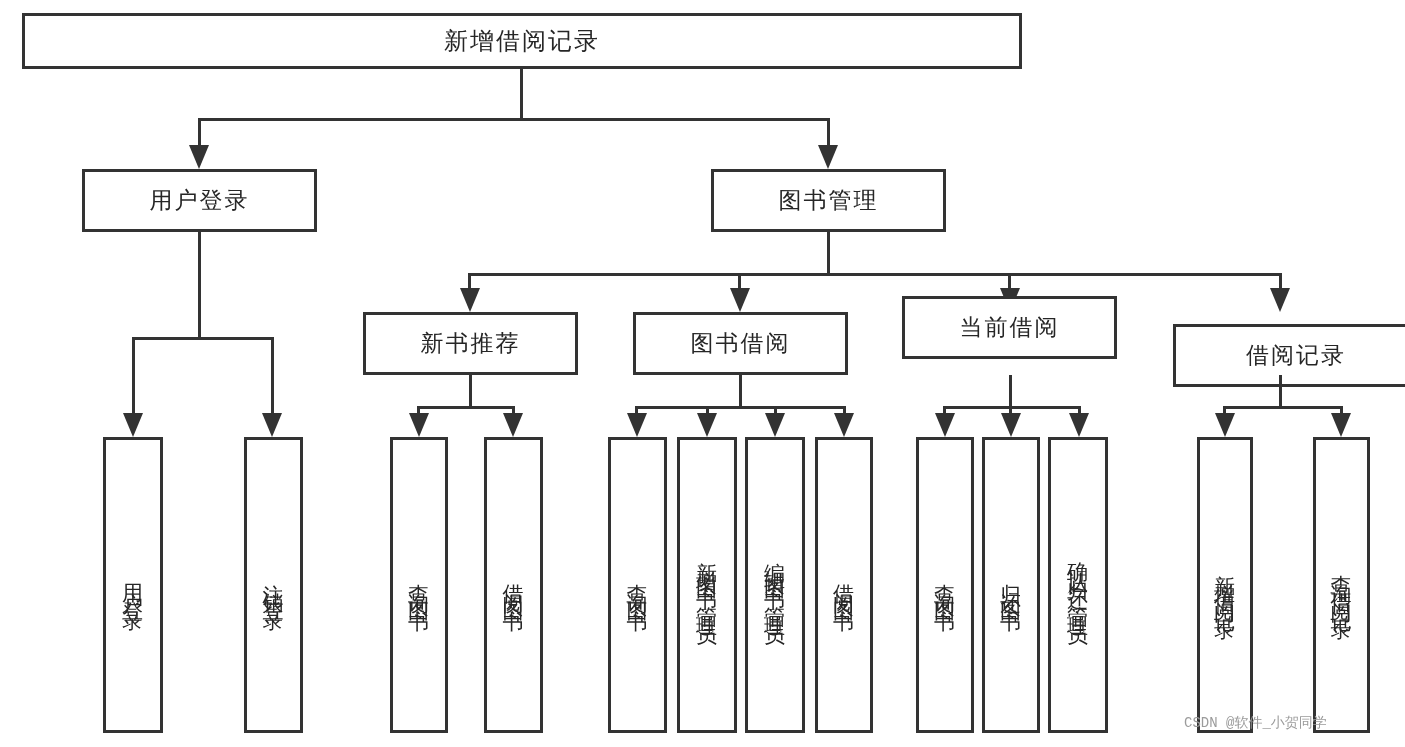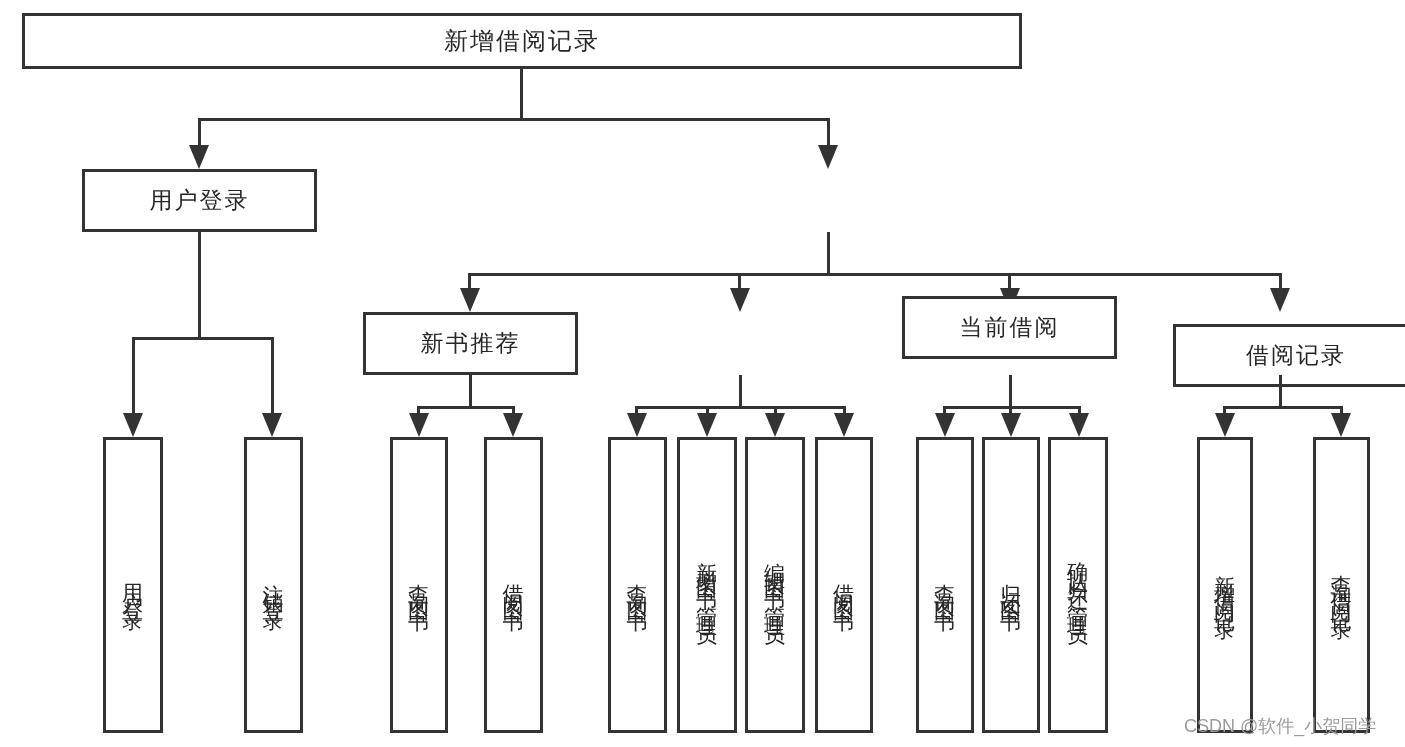--- a/index.html
+++ b/index.html
@@ -49,61 +49,64 @@
   .arrow{
     position:absolute;width:0;height:0;
     border-left:10px solid transparent;
     border-right:10px solid transparent;
     border-top:24px solid var(--line);
     transform:translateX(-50%);
   }
   .watermark{
     position:absolute;
     left:1184px;top:714px;
-    font-size:18px;
+    font-size:14px;
     color:var(--watermark);
     z-index:10;
     white-space:nowrap;
+    font-family:Liberation Mono, monospace;
   }
 </style>
 </head>
 <body>
 
 <div class="canvas">
 
   <div class="node title" style="left:22px;top:13px;width:1000px;height:56px;">新增借阅记录</div>
 
   <div class="vline" style="left:520px;top:69px;height:49px;"></div>
   <div class="hline" style="left:198px;top:118px;width:632px;"></div>
   <div class="vline" style="left:198px;top:118px;height:29px;"></div>
   <div class="arrow" style="left:199px;top:145px;"></div>
   <div class="vline" style="left:827px;top:118px;height:29px;"></div>
   <div class="arrow" style="left:828px;top:145px;"></div>
 
   <div class="node" style="left:82px;top:169px;width:235px;height:63px;">用户登录</div>
+  <div class="node" style="left:711px;top:169px;width:235px;height:63px;">图书管理</div>
 
   <div class="vline" style="left:198px;top:232px;height:105px;"></div>
   <div class="hline" style="left:132px;top:337px;width:142px;"></div>
   <div class="vline" style="left:132px;top:337px;height:78px;"></div>
   <div class="arrow" style="left:133px;top:413px;"></div>
   <div class="vline" style="left:271px;top:337px;height:78px;"></div>
   <div class="arrow" style="left:272px;top:413px;"></div>
 
   <div class="vline" style="left:827px;top:232px;height:41px;"></div>
   <div class="hline" style="left:468px;top:273px;width:814px;"></div>
   <div class="vline" style="left:468px;top:273px;height:17px;"></div>
   <div class="arrow" style="left:470px;top:288px;"></div>
   <div class="vline" style="left:738px;top:273px;height:17px;"></div>
   <div class="arrow" style="left:740px;top:288px;"></div>
   <div class="vline" style="left:1008px;top:273px;height:17px;"></div>
   <div class="arrow" style="left:1010px;top:288px;"></div>
   <div class="vline" style="left:1279px;top:273px;height:17px;"></div>
   <div class="arrow" style="left:1280px;top:288px;"></div>
 
   <div class="node" style="left:363px;top:312px;width:215px;height:63px;">新书推荐</div>
+  <div class="node" style="left:633px;top:312px;width:215px;height:63px;">图书借阅</div>
   <div class="node" style="left:902px;top:296px;width:215px;height:63px;">当前借阅</div>
   <div class="node" style="left:1173px;top:324px;width:238px;height:63px;padding-left:8px;">借阅记录</div>
 
   <div class="vline" style="left:469px;top:375px;height:31px;"></div>
   <div class="hline" style="left:417px;top:406px;width:98px;"></div>
   <div class="vline" style="left:417px;top:406px;height:9px;"></div>
   <div class="arrow" style="left:419px;top:413px;"></div>
   <div class="vline" style="left:512px;top:406px;height:9px;"></div>
   <div class="arrow" style="left:513px;top:413px;"></div>
 

